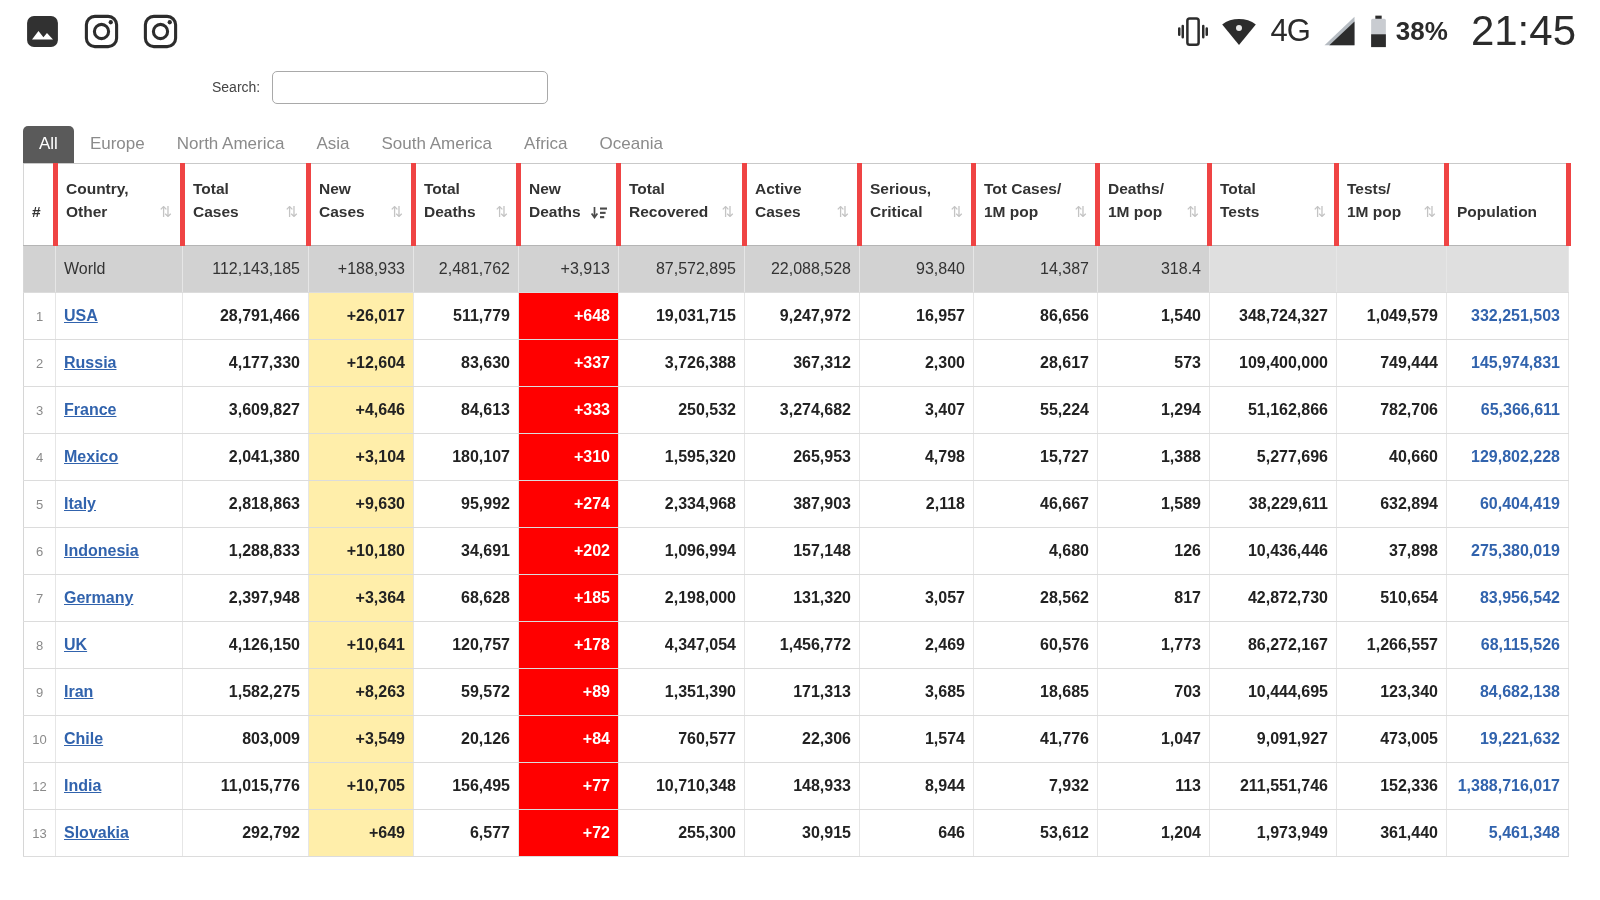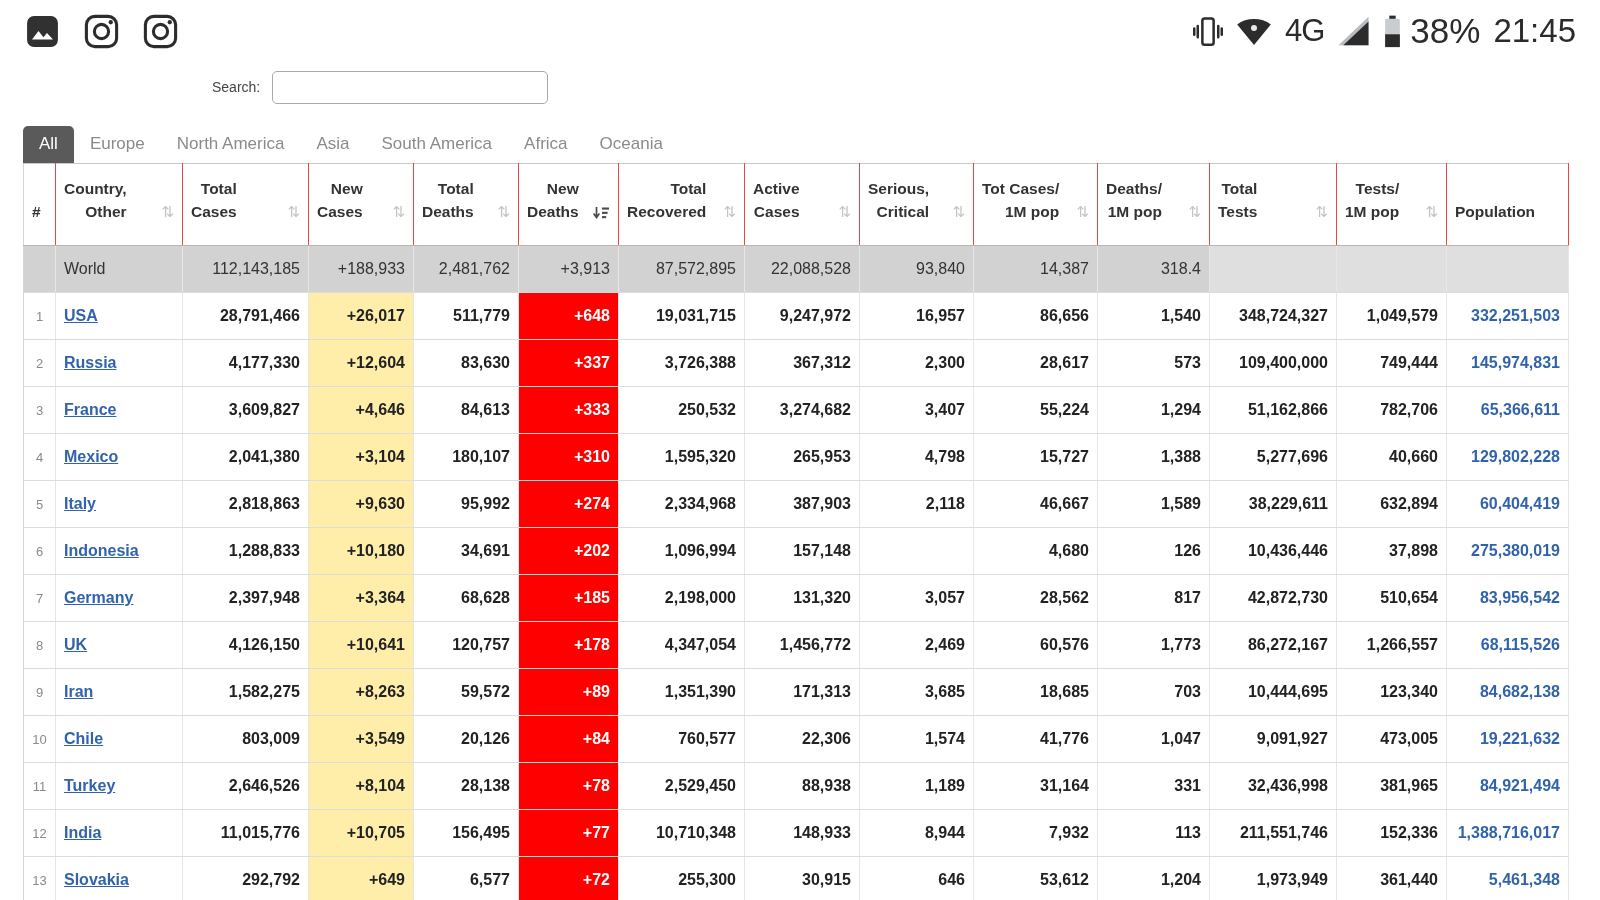--- a/index.html
+++ b/index.html
@@ -5,38 +5,38 @@
   * { margin:0; padding:0; box-sizing:border-box; }
   html,body { width:1600px; height:900px; overflow:hidden; background:#fff;
     font-family:"Liberation Sans", sans-serif; color:#222; }
 
   
   .status-bar { height:62px; display:flex; justify-content:space-between; align-items:center; padding:0 24px; }
   .status-left { display:flex; align-items:center; gap:22px; }
   .status-left span, .status-right span { display:inline-flex; align-items:center; }
   .status-right { display:flex; align-items:center; gap:13px; color:#2b2b2b; }
   .status-right .net { font-size:31px; letter-spacing:-1px;text-align:right; }
-  .status-right .pct { font-size:35px; margin-left:-5px; }
-  .status-right .clock { font-size:33px; }
+  .status-right .pct { font-size:26px; margin-left:-5px;font-weight:bold; }
+  .status-right .clock { font-size:42px; margin-left:10px; }
 
   
   .search-row { display:flex; align-items:center; gap:12px; margin:6px 0 0 212px; height:38px; }
   .search-row label { font-size:14px; color:#444; }
   .search-row input { width:276px; height:33px; border:1px solid #a9a9a9; border-radius:5px;
                       padding:0 9px; font-size:16px; font-family:inherit; }
 
   
   .tabs { display:flex; align-items:flex-end; margin:20px 0 0 23px; }
   .tab { padding:8px 16px 9px; font-size:17px; color:#8b8b8b; cursor:pointer; }
   .tab.active { background:var(--active-tab-bg,#5a5a5a); color:#fff; border-radius:5px 5px 0 0; }
 
   
   table { border-collapse:collapse; table-layout:fixed; margin-left:23px; border:1px solid #d6d6d6; }
-  th { vertical-align:top; text-align:right; padding:9px 8px 14px; height:73px;
-       border-right:1px solid #ef4444; border-bottom:1px solid #b5b5b5; border-top:1px solid #c9c9c9;
+  th { vertical-align:top; text-align:left; padding:9px 8px 14px; height:73px;
+       border-right:5px solid #ef4444; border-bottom:1px solid #b5b5b5; border-top:1px solid #c9c9c9;
        font-size:15.5px; color:#333; font-weight:700; }
   .th-inner { display:flex; justify-content:space-between; align-items:flex-end; height:58px; }
   .th-lines { line-height:1.45; padding-bottom:8px; }
   th .sort-icon { color:#c4c4c4; font-size:15px; font-weight:400; padding:0 0 10px 2px; flex:none; }
   th .sort-icon.active svg { display:block; }
   td { height:47px; padding:0 8px; border-right:1px solid #e6e6e6; border-bottom:1px solid #dcdcdc;
        font-size:16px; font-weight:700; color:#222; white-space:nowrap; }
   td.num { text-align:right; }
   td.rank { text-align:center; color:#8a8a8a; font-weight:400; font-size:13px; padding:0 3px; }
   td a { color:var(--link-blue,#3163ad); font-weight:700; }
@@ -440,36 +440,20 @@
         <td class="num">760,577</td>
         <td class="num">22,306</td>
         <td class="num">1,574</td>
         <td class="num">41,776</td>
         <td class="num">1,047</td>
         <td class="num">9,091,927</td>
         <td class="num">473,005</td>
         <td class="num blue">19,221,632</td>
       </tr>
       <tr>
-        <td class="rank">11</td>
-        <td><a href="#">Turkey</a></td>
-        <td class="num">2,646,526</td>
-        <td class="num yellow">+8,104</td>
-        <td class="num">28,138</td>
-        <td class="num red">+78</td>
-        <td class="num">2,529,450</td>
-        <td class="num">88,938</td>
-        <td class="num">1,189</td>
-        <td class="num">31,164</td>
-        <td class="num">331</td>
-        <td class="num">32,436,998</td>
-        <td class="num">381,965</td>
-        <td class="num blue">84,921,494</td>
-      </tr>
-      <tr>
         <td class="rank">12</td>
         <td><a href="#">India</a></td>
         <td class="num">11,015,776</td>
         <td class="num yellow">+10,705</td>
         <td class="num">156,495</td>
         <td class="num red">+77</td>
         <td class="num">10,710,348</td>
         <td class="num">148,933</td>
         <td class="num">8,944</td>
         <td class="num">7,932</td>

